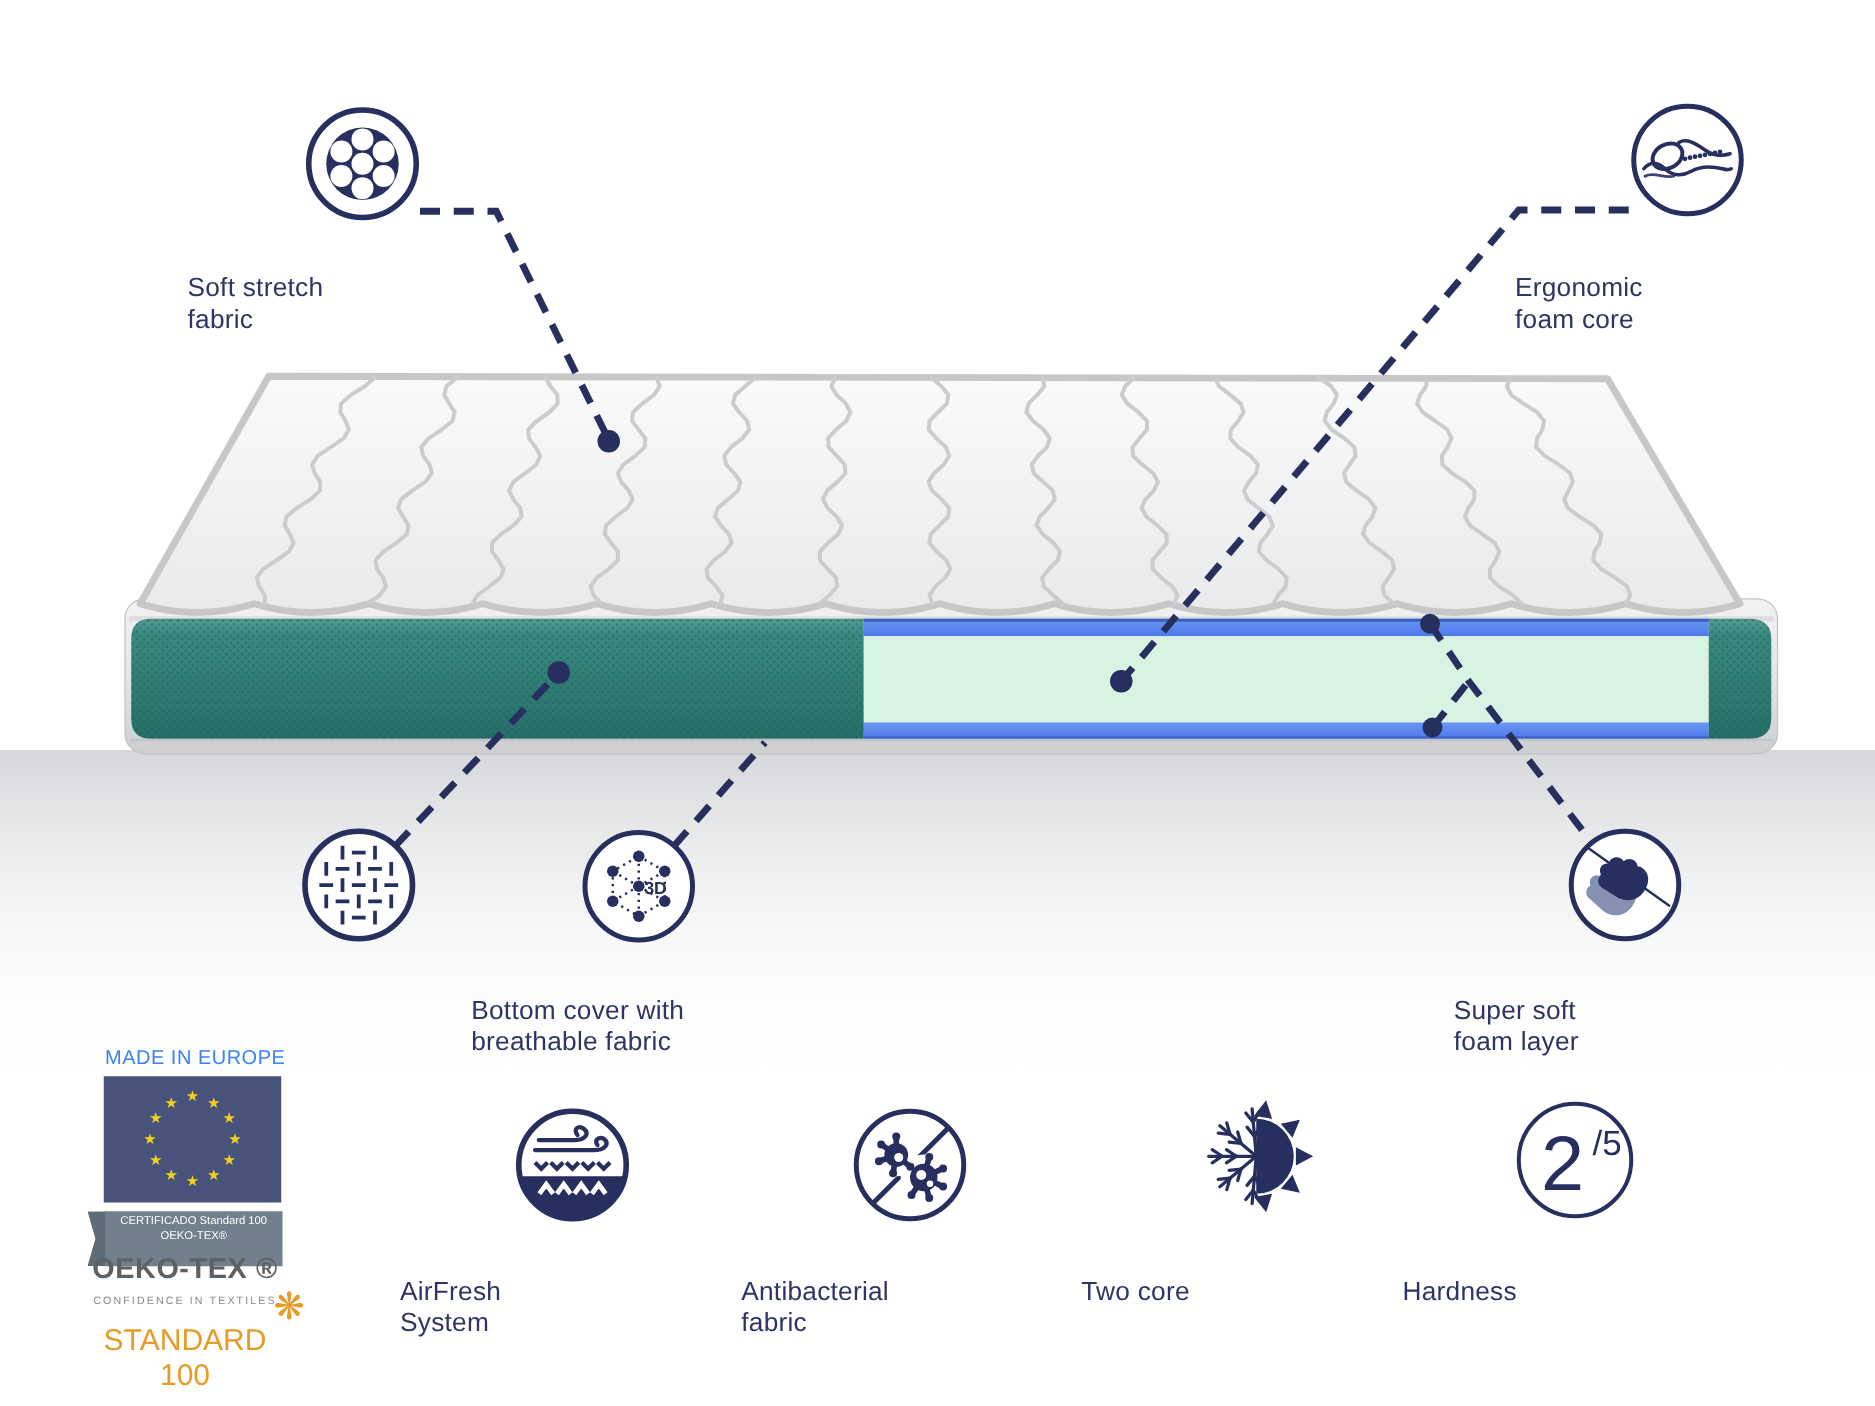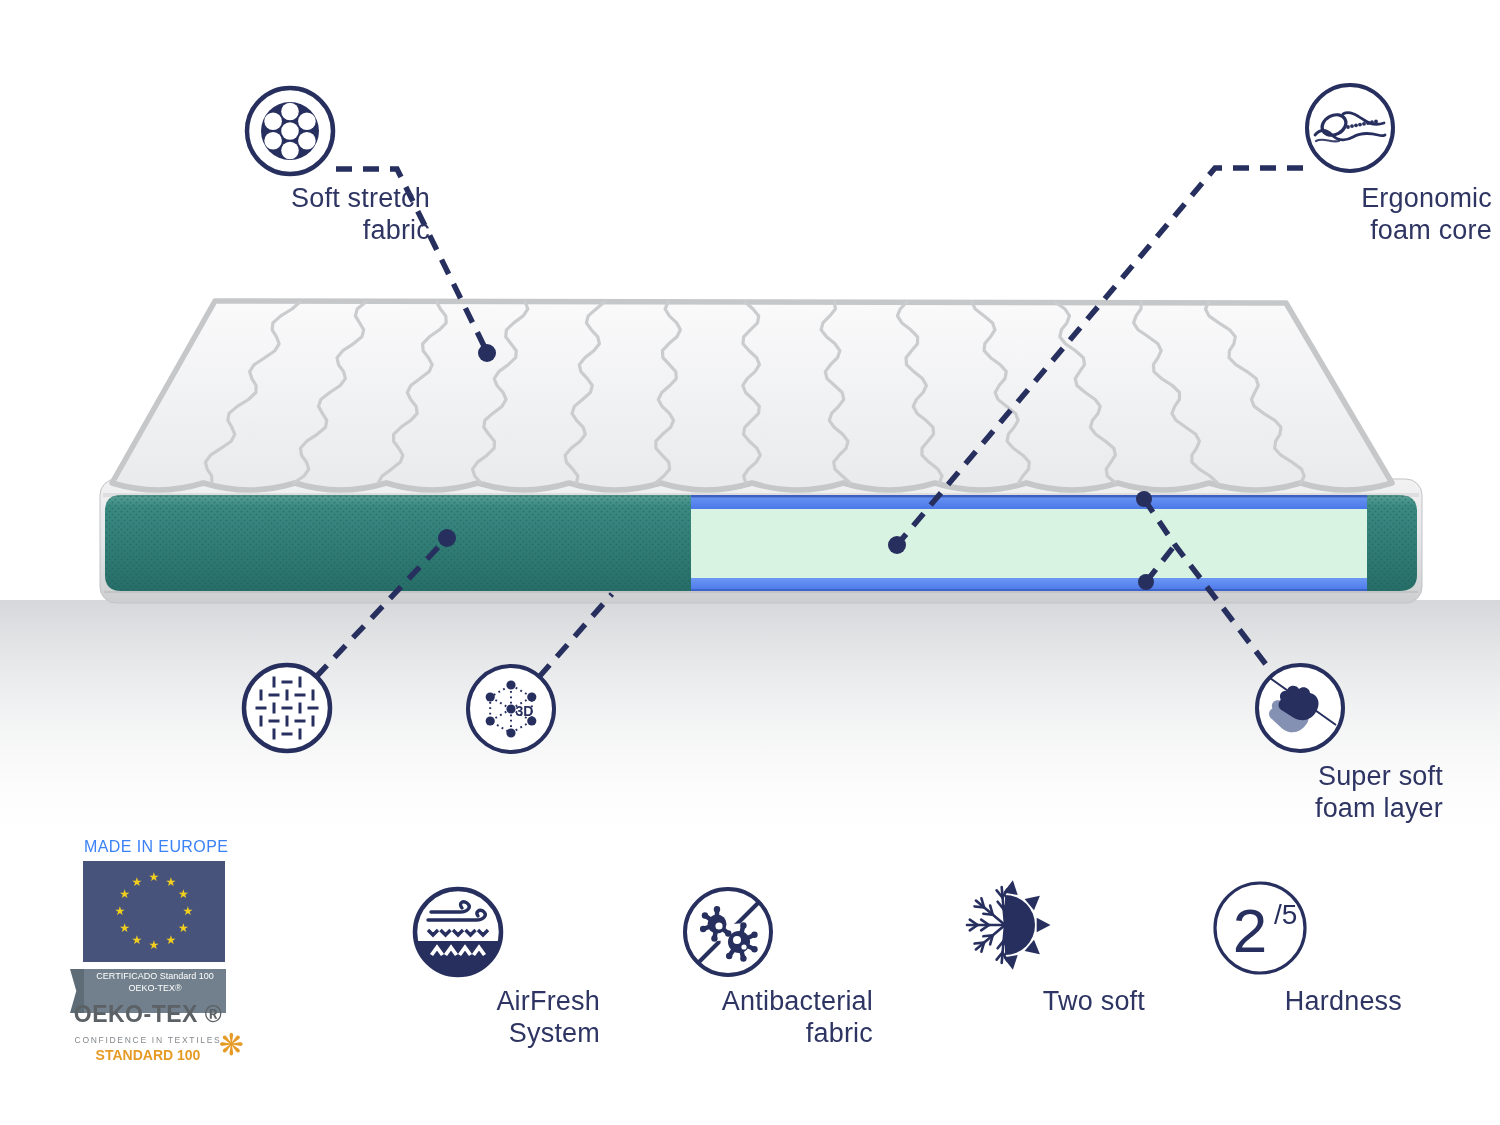--- a/index.html
+++ b/index.html
@@ -1,34 +1,34 @@
 <!DOCTYPE html>
 <html style="--navy: #272F5E; --textNavy: #2E3563; --teal: #35837C; --tealDark: #23645F; --tealLight: #5CA89D; --mint: #D9F3E3; --blue: #5C8CF2; --blueDark: #3B63CF; --pipingDark: #C6C7C9; --quiltLine: #CBCCCE; --wash: #D7D9DC; --flagBlue: #47537B; --starYellow: #F3CF1D; --ribbonGrey: #71808C; --ribbonTail: #5D6C77; --oekoGrey: #5C6165; --oekoSubGrey: #84898D; --orange: #E79B27; --handLight: #8591B3;"><head>
 <meta charset="utf-8">
 <style>
   html,body{margin:0;padding:0;background:#fff;}
   .stage{position:relative;width:1500px;height:1125px;overflow:hidden;background:#fff;
          font-family:"Liberation Sans",sans-serif;}
   svg{display:block;}
   .scene{position:absolute;left:0;top:0;}
   .icon{position:absolute;}
-  .callout-label{position:absolute;width:280px;text-align:right;font-size:27px;line-height:1.2;
-                 color:var(--textNavy);white-space:pre-line;letter-spacing:.2px;}
+  .callout-label{position:absolute;width:280px;text-align:left;font-size:21px;line-height:1.2;
+                 color:var(--textNavy);white-space:pre-line;letter-spacing:.2px;margin-top:36px;}
   .made-in{position:absolute;left:84px;top:838px;font-size:16px;letter-spacing:.4px;color:#3b82f6;}
   .eu-flag{position:absolute;left:83px;top:861px;width:142px;height:101px;background:var(--flagBlue);}
   .eu-star{position:absolute;transform:translate(-50%,-50%);color:var(--starYellow);font-size:12px;line-height:1;}
   .ribbon{position:absolute;left:70px;top:969px;width:156px;height:44px;}
   .ribbon-tail{position:absolute;left:0;top:0;width:15px;height:100%;background:var(--ribbonTail);
                clip-path:polygon(0 0,100% 0,100% 100%,0 100%,42% 50%);}
   .ribbon-main{position:absolute;left:14px;top:0;right:0;bottom:0;background:var(--ribbonGrey);
                color:#fff;text-align:center;font-size:9px;line-height:1.3;padding-top:2px;}
   .oeko{position:absolute;left:60px;top:1001px;width:176px;text-align:center;}
   .oeko-brand{font-size:23px;font-weight:bold;color:var(--oekoGrey);letter-spacing:.5px;}
   .oeko-sub{font-size:8.5px;color:var(--oekoSubGrey);letter-spacing:1.7px;margin-top:7px;}
-  .oeko-std{font-size:14px;font-weight:bold;color:var(--orange);margin-top:2px;}
+  .oeko-std{font-size:24px;font-weight:normal;color:var(--orange);margin-top:14px;}
   .oeko-flower{position:absolute;right:-8px;top:26px;font-size:30px;color:var(--orange);}
   .hardness-value{font-weight:300;}
 </style>
 </head>
 <body>
 
 <div class="stage">
 
   <svg class="scene" width="1500" height="1125" viewBox="0 0 1500 1125">
     <defs>
@@ -286,27 +286,29 @@
   <svg class="icon" style="left:1212px;top:880px" width="96" height="96" viewBox="-48 -48 96 96">
     <circle r="45" fill="#fff" stroke="var(--navy)" stroke-width="3.2"></circle>
     <text class="hardness-value" x="-10" y="24" font-size="62" text-anchor="middle" fill="var(--navy)">2</text>
     <text x="14" y="-4" font-size="28" text-anchor="start" fill="var(--navy)">/5</text>
   </svg>
 
   <div class="callout-label" style="left:150px;top:182px">Soft stretch
 fabric</div>
   <div class="callout-label" style="left:1212px;top:182px">Ergonomic
 foam core</div>
+  <div class="callout-label" style="left:377px;top:760px">Bottom cover with
+breathable fabric</div>
   <div class="callout-label" style="left:320px;top:985px">AirFresh
 System</div>
   <div class="callout-label" style="left:1163px;top:760px">Super soft
 foam layer</div>
   <div class="callout-label" style="left:593px;top:985px">Antibacterial
 fabric</div>
-  <div class="callout-label" style="left:865px;top:985px">Two soft</div>
+  <div class="callout-label" style="left:865px;top:985px">Two core</div>
   <div class="callout-label" style="left:1122px;top:985px">Hardness</div>
 
   <div class="made-in">MADE IN EUROPE</div>
   <div class="eu-flag" id="eu-stars">
       <span class="eu-star" style="left: 105px; top: 50px;">★</span>
       <span class="eu-star" style="left: 100.445px; top: 67px;">★</span>
       <span class="eu-star" style="left: 88px; top: 79.4449px;">★</span>
       <span class="eu-star" style="left: 71px; top: 84px;">★</span>
       <span class="eu-star" style="left: 54px; top: 79.4449px;">★</span>
       <span class="eu-star" style="left: 41.5551px; top: 67px;">★</span>

